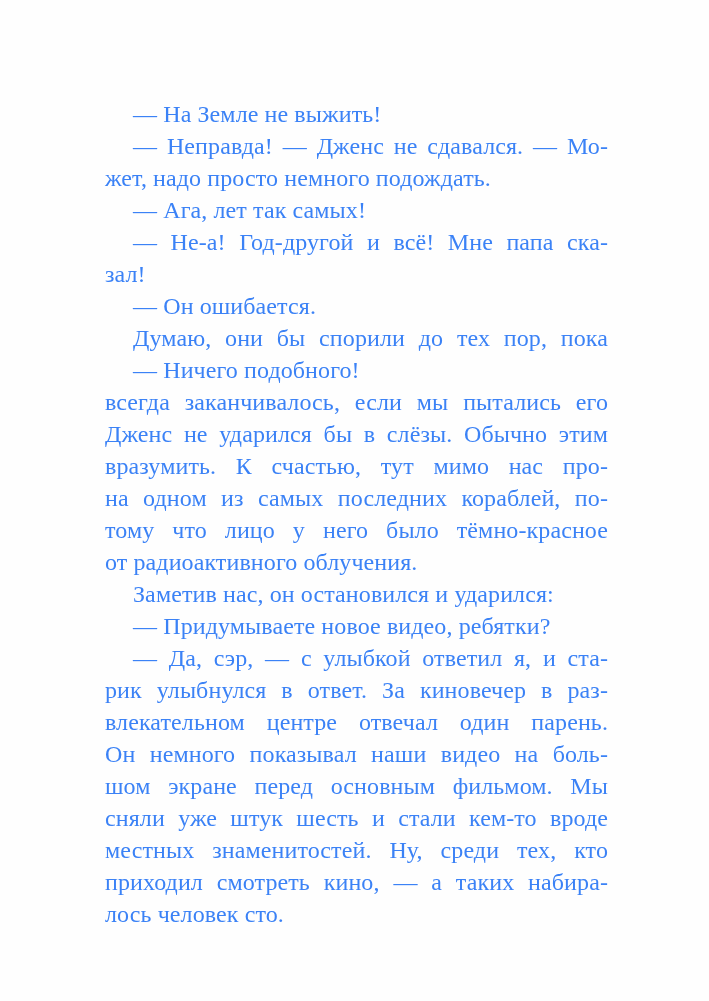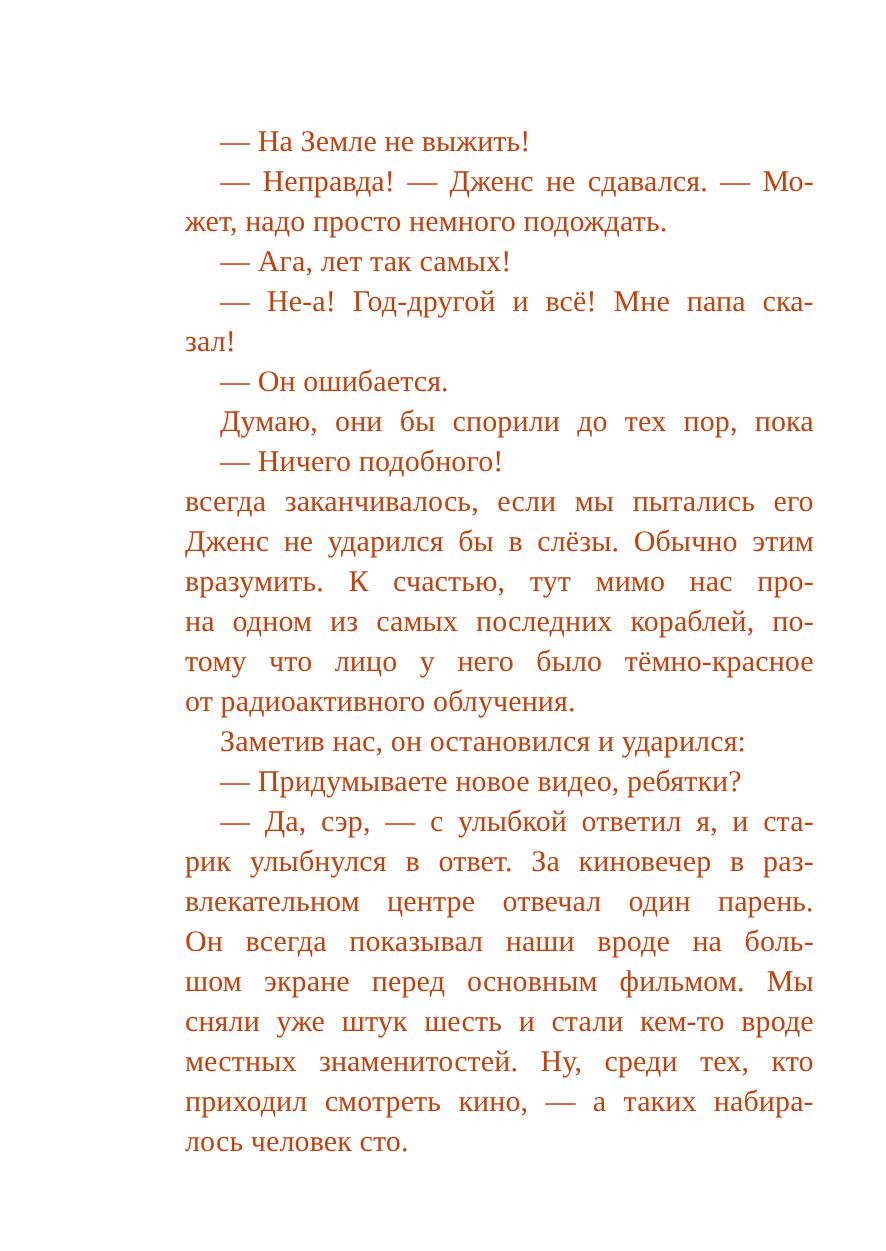--- a/index.html
+++ b/index.html
@@ -45,41 +45,41 @@
   }
   
   .line.first {
     padding-left: 28px;
   }
 </style>
 </head>
 <body>
 
 <div class="book-page">
-  <div class="text-block" style="color: #c2410c; margin-left: 43px;">
+  <div class="text-block" style="color: #3b82f6;">
       <div class="line first">— На Земле не выжить!</div>
       <div class="line first just">— Неправда! — Дженс не сдавался. — Мо-</div>
       <div class="line">жет, надо просто немного подождать.</div>
       <div class="line first">— Ага, лет так самых!</div>
       <div class="line first just">— Не-а! Год-другой и всё! Мне папа ска-</div>
       <div class="line">зал!</div>
       <div class="line first">— Он ошибается.</div>
       <div class="line first just">Думаю, они бы спорили до тех пор, пока</div>
       <div class="line first">— Ничего подобного!</div>
       <div class="line just">всегда заканчивалось, если мы пытались его</div>
       <div class="line just">Дженс не ударился бы в слёзы. Обычно этим</div>
       <div class="line just">вразумить. К счастью, тут мимо нас про-</div>
       <div class="line just">на одном из самых последних кораблей, по-</div>
       <div class="line just">тому что лицо у него было тёмно-красное</div>
       <div class="line">от радиоактивного облучения.</div>
       <div class="line first">Заметив нас, он остановился и ударился:</div>
       <div class="line first">— Придумываете новое видео, ребятки?</div>
       <div class="line first just">— Да, сэр, — с улыбкой ответил я, и ста-</div>
       <div class="line just">рик улыбнулся в ответ. За киновечер в раз-</div>
       <div class="line just">влекательном центре отвечал один парень.</div>
-      <div class="line just">Он всегда показывал наши вроде на боль-</div>
+      <div class="line just">Он немного показывал наши видео на боль-</div>
       <div class="line just">шом экране перед основным фильмом. Мы</div>
       <div class="line just">сняли уже штук шесть и стали кем-то вроде</div>
       <div class="line just">местных знаменитостей. Ну, среди тех, кто</div>
       <div class="line just">приходил смотреть кино, — а таких набира-</div>
       <div class="line">лось человек сто.</div>
     </div>
 </div>
 
 </body></html>

